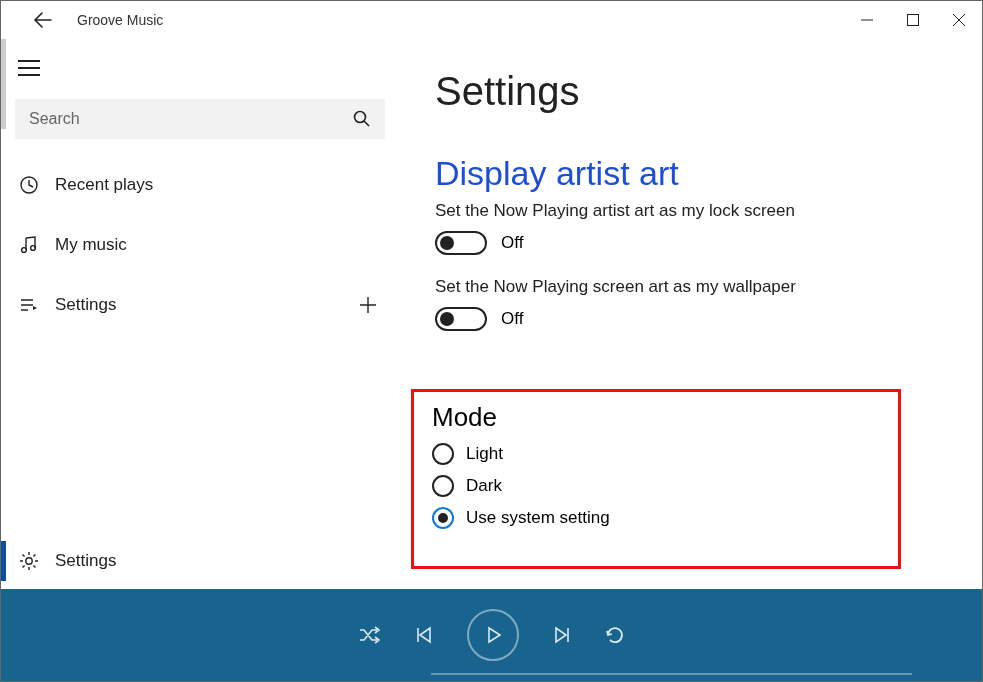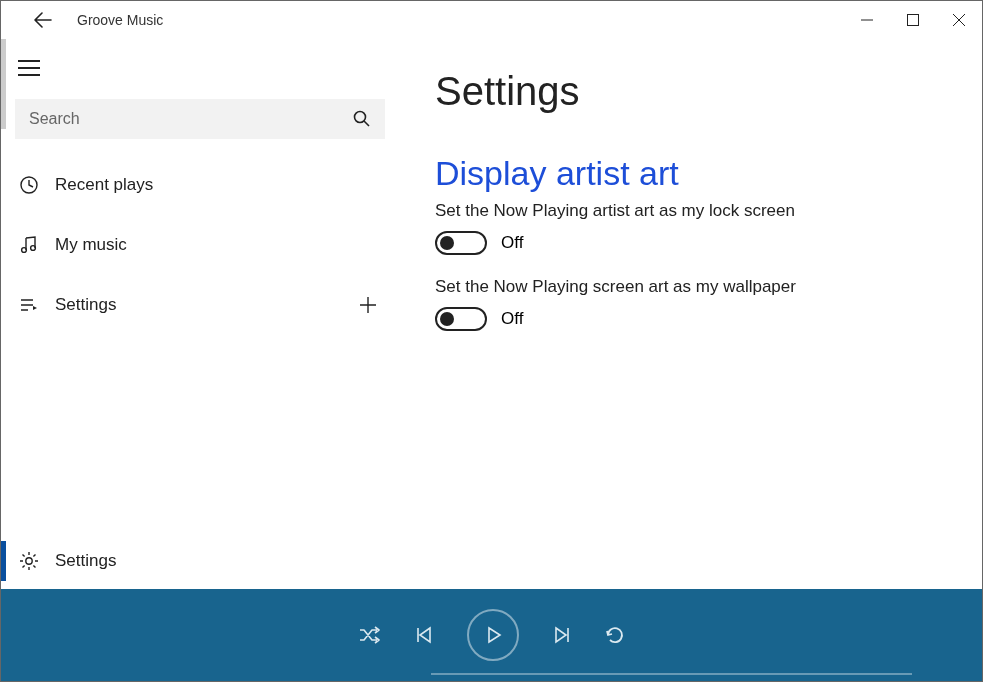--- a/index.html
+++ b/index.html
@@ -224,20 +224,35 @@
         <div class="toggle"></div>
         <div class="toggle-label">Off</div>
       </div>
 
       <div class="option-desc" style="margin-top:22px">Set the Now Playing screen art as my wallpaper</div>
       <div class="toggle-row">
         <div class="toggle"></div>
         <div class="toggle-label">Off</div>
       </div>
 
+      <div class="mode-box">
+        <div class="mode-title">Mode</div>
+        <div class="radio-row">
+          <div class="radio"></div>
+          <div class="radio-label">Light</div>
+        </div>
+        <div class="radio-row">
+          <div class="radio"></div>
+          <div class="radio-label">Dark</div>
+        </div>
+        <div class="radio-row">
+          <div class="radio selected"></div>
+          <div class="radio-label">Use system setting</div>
+        </div>
+      </div>
     </div>
   </div>
 
   <div class="player">
     <div class="player-controls">
       <div class="pbtn">
         <svg width="22" height="18" viewBox="0 0 22 18">
             <path d="M1 4 H5 L13 14 H18 M1 14 H5 L13 4 H18 M16 1 L20 4 L16 7 M16 11 L20 14 L16 17" stroke="#dbe9f0" stroke-width="1.6" fill="none" stroke-linejoin="round"></path>
           </svg>
       </div>

